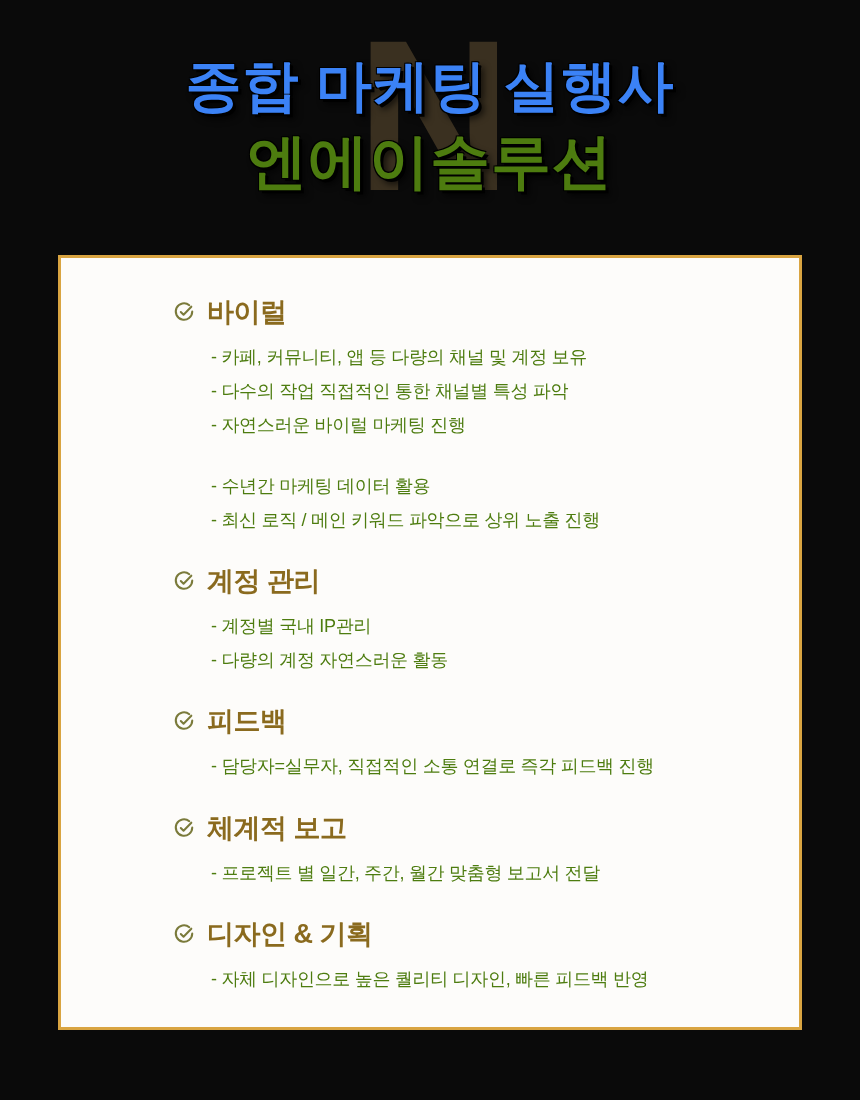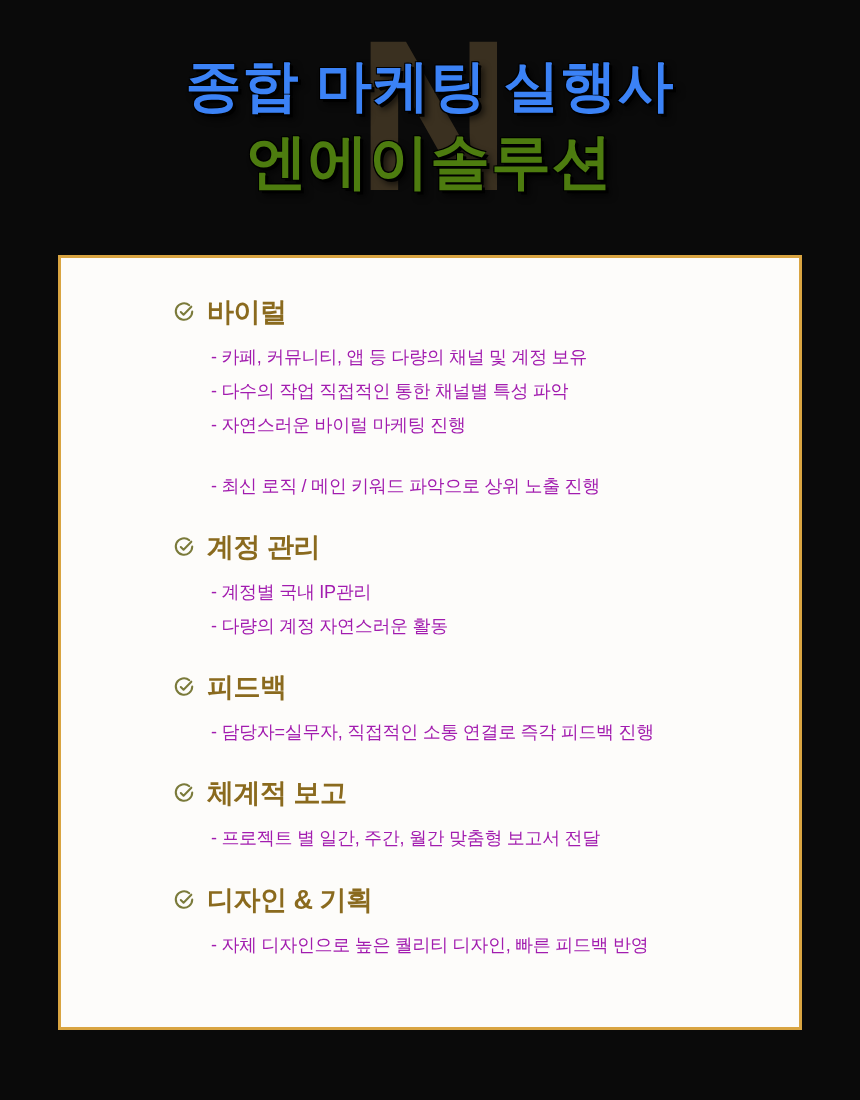--- a/index.html
+++ b/index.html
@@ -105,21 +105,21 @@
   .sec-title {
     margin-left: 34px;
     font-size: 27px;
     font-weight: bold;
     color: #8a6a1e;
     letter-spacing: -0.5px;
   }
   .bullets { padding-left: 110px; }
   .bullet {
     font-size: 18px;
-    color: #a21caf;
+    color: #4d7c0f;
     line-height: 1.9;
     letter-spacing: -0.3px;
     white-space: nowrap;
   }
 </style>
 </head>
 <body>
 
 <div class="poster">
 
@@ -142,20 +142,21 @@
             <span class="sec-title">바이럴</span>
           </div>
           <div class="bullets">
             <div class="bullet">- 카페, 커뮤니티, 앱 등 다량의 채널 및 계정 보유</div>
             <div class="bullet">- 다수의 작업 직접적인 통한 채널별 특성 파악</div>
             <div class="bullet">- 자연스러운 바이럴 마케팅 진행</div>
           </div>
         </div>
         <div class="section">
           <div class="bullets">
+            <div class="bullet">- 수년간 마케팅 데이터 활용</div>
             <div class="bullet">- 최신 로직 / 메인 키워드 파악으로 상위 노출 진행</div>
           </div>
         </div>
         <div class="section">
           <div class="sec-head">
             <span class="check-icon">
               <svg viewBox="0 0 24 24" fill="none" stroke="currentColor" stroke-width="2.2" stroke-linecap="round" stroke-linejoin="round">
                 <path d="M21 11.5a9 9 0 1 1-3.2-6.9"></path>
                 <polyline points="8.5,12 11.5,15 20,6.2"></polyline>
               </svg>

